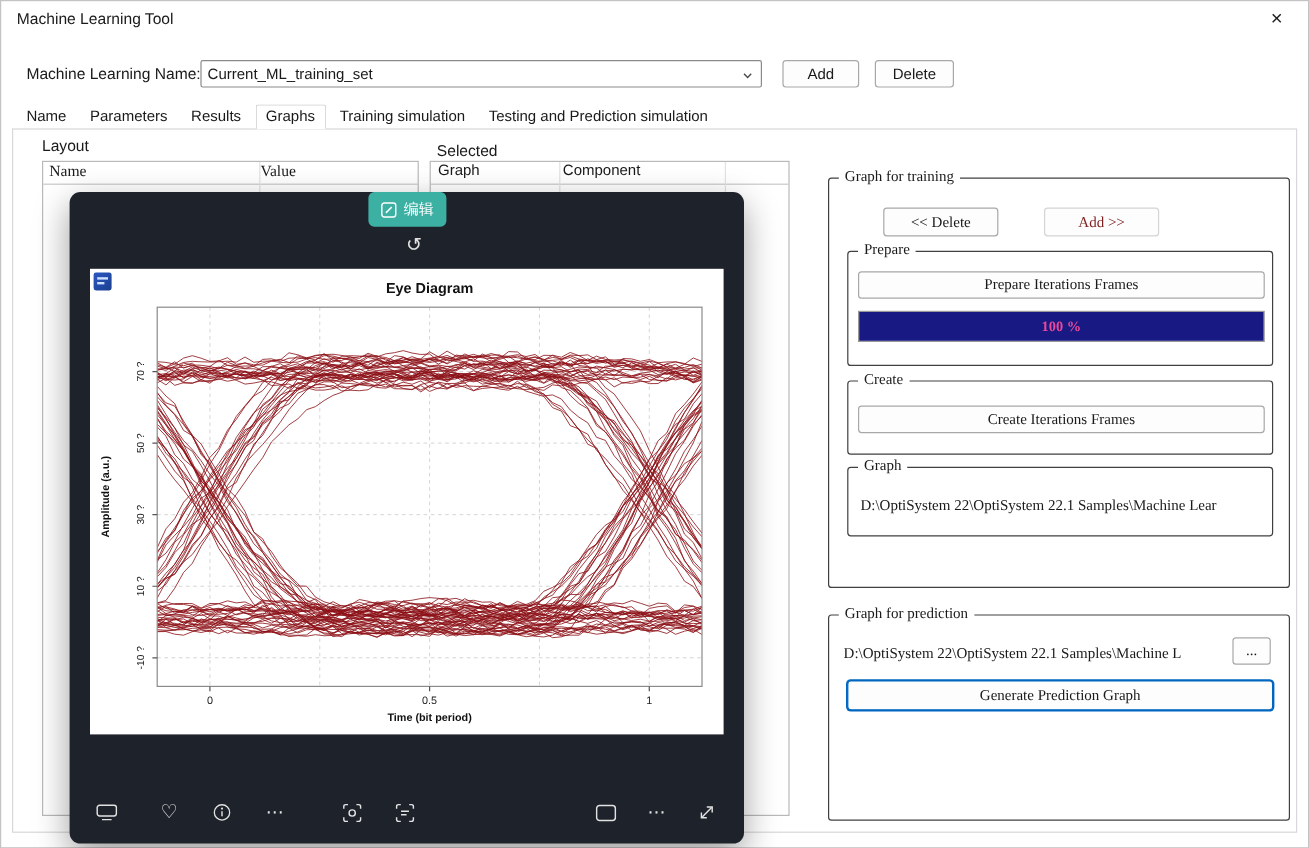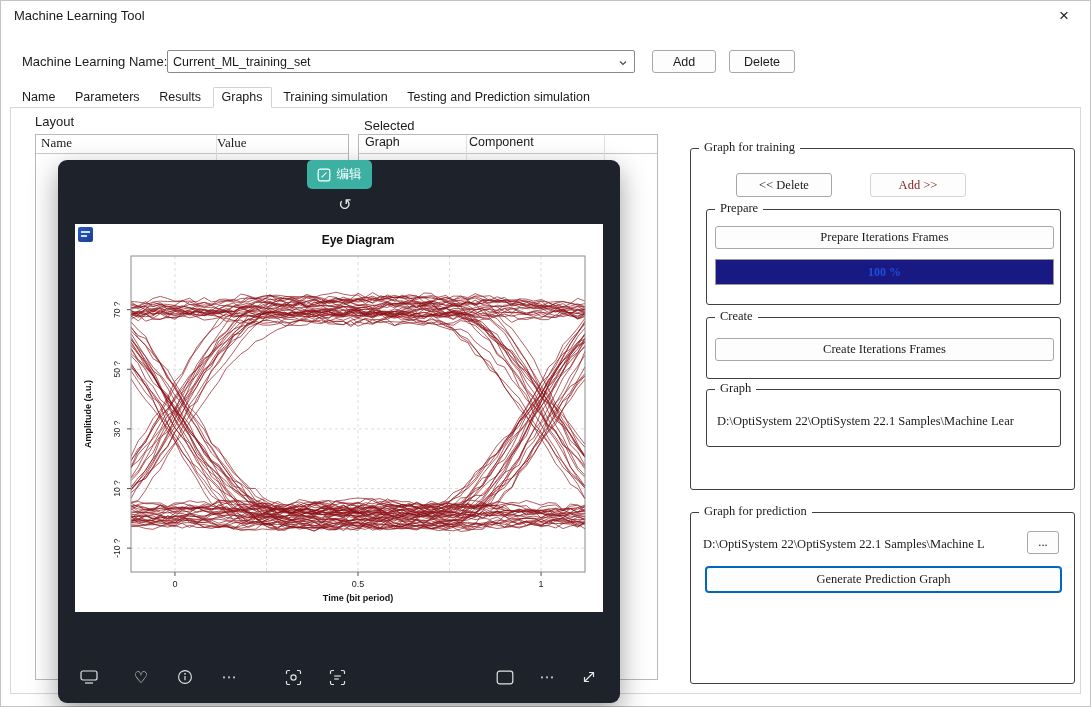--- a/index.html
+++ b/index.html
@@ -101,21 +101,21 @@
 <div class="gb" style="left:690px;top:148px;width:385px;height:342px;z-index:2;background:#fff;">
   <span class="gb-label">Graph for training</span>
   <div class="btn" style="left:45px;top:24px;width:96px;height:24px;">&lt;&lt; Delete</div>
   <div class="btn disabled" style="left:179px;top:24px;width:96px;height:24px;">Add &gt;&gt;</div>
 
   <div class="gb" style="left:15px;top:60px;width:355px;height:96px;">
     <span class="gb-label">Prepare</span>
     <div class="btn" style="left:8px;top:16px;width:339px;height:23px;">Prepare Iterations Frames</div>
     <div class="abs" style="left:8px;top:49px;width:339px;height:26px;border:1px solid #999;box-sizing:border-box;background:#fff;">
       <div id="progress-fill" style="position: absolute; left: 0px; top: 0px; bottom: 0px; background: rgb(25, 25, 131); width: 100%;"></div>
-      <div style="position:absolute;inset:0;display:flex;align-items:center;justify-content:center;color:#1d4ed8;font-size:12px;font-weight:bold;">100 %</div>
+      <div style="position:absolute;inset:0;display:flex;align-items:center;justify-content:center;color:#ec4899;font-size:12px;font-weight:bold;">100 %</div>
     </div>
   </div>
 
   <div class="gb" style="left:15px;top:168px;width:355px;height:62px;">
     <span class="gb-label">Create</span>
     <div class="btn" style="left:8px;top:20px;width:339px;height:23px;">Create Iterations Frames</div>
   </div>
 
   <div class="gb" style="left:15px;top:240px;width:355px;height:58px;">
     <span class="gb-label">Graph</span>

